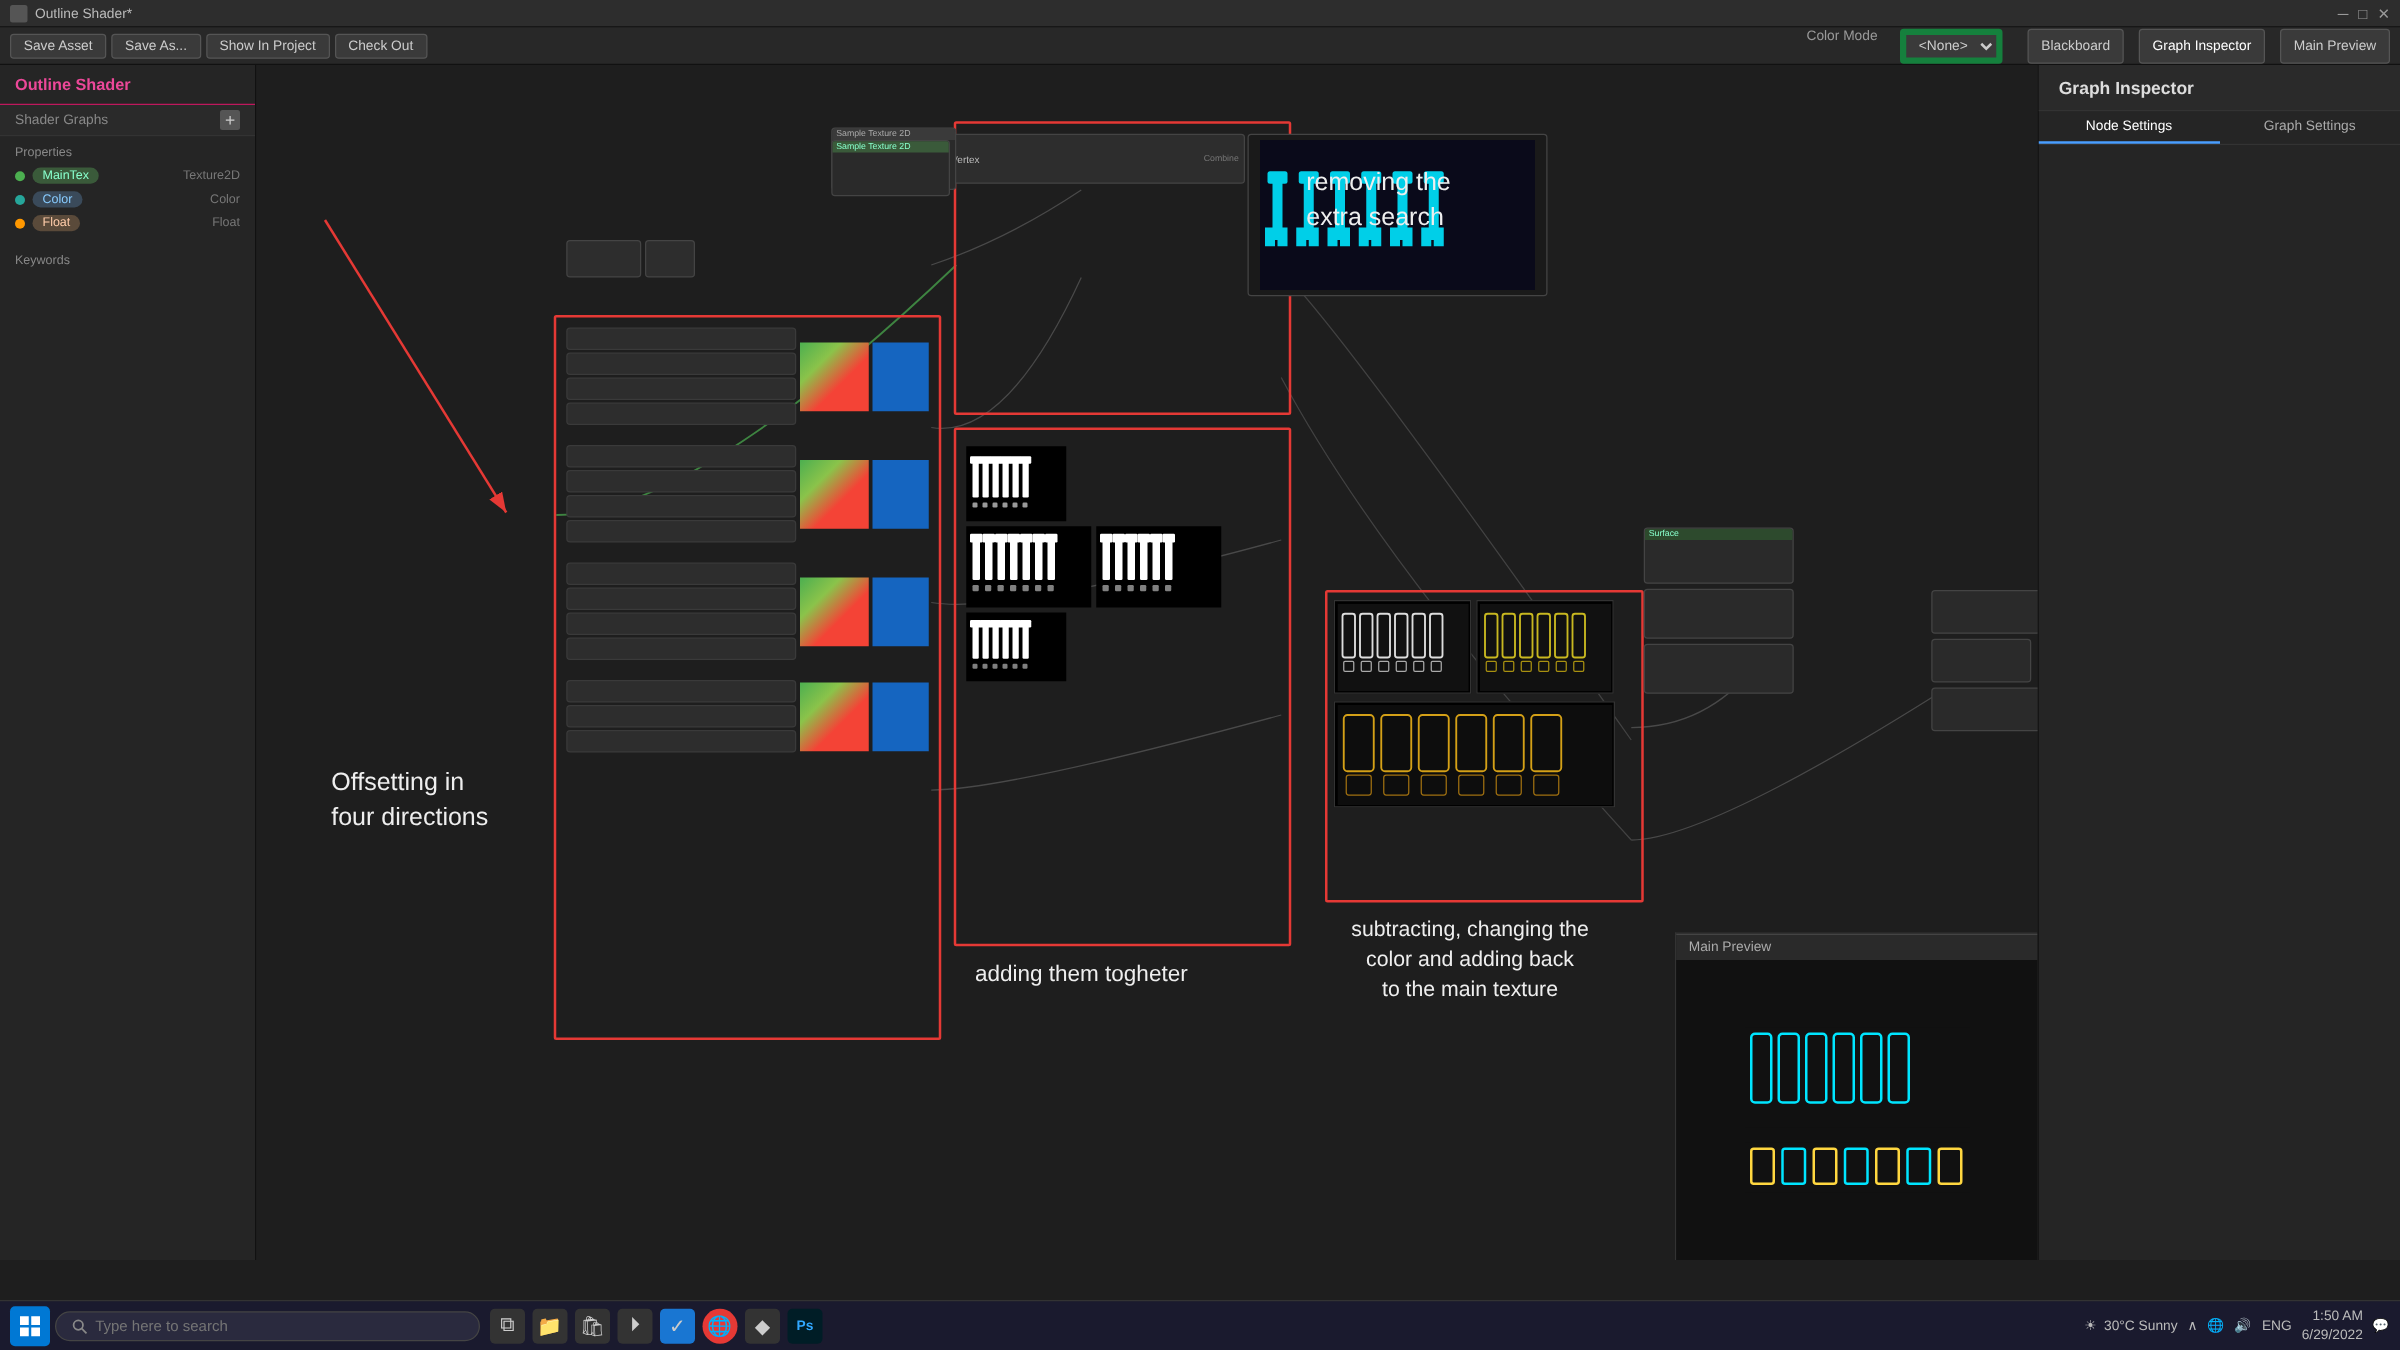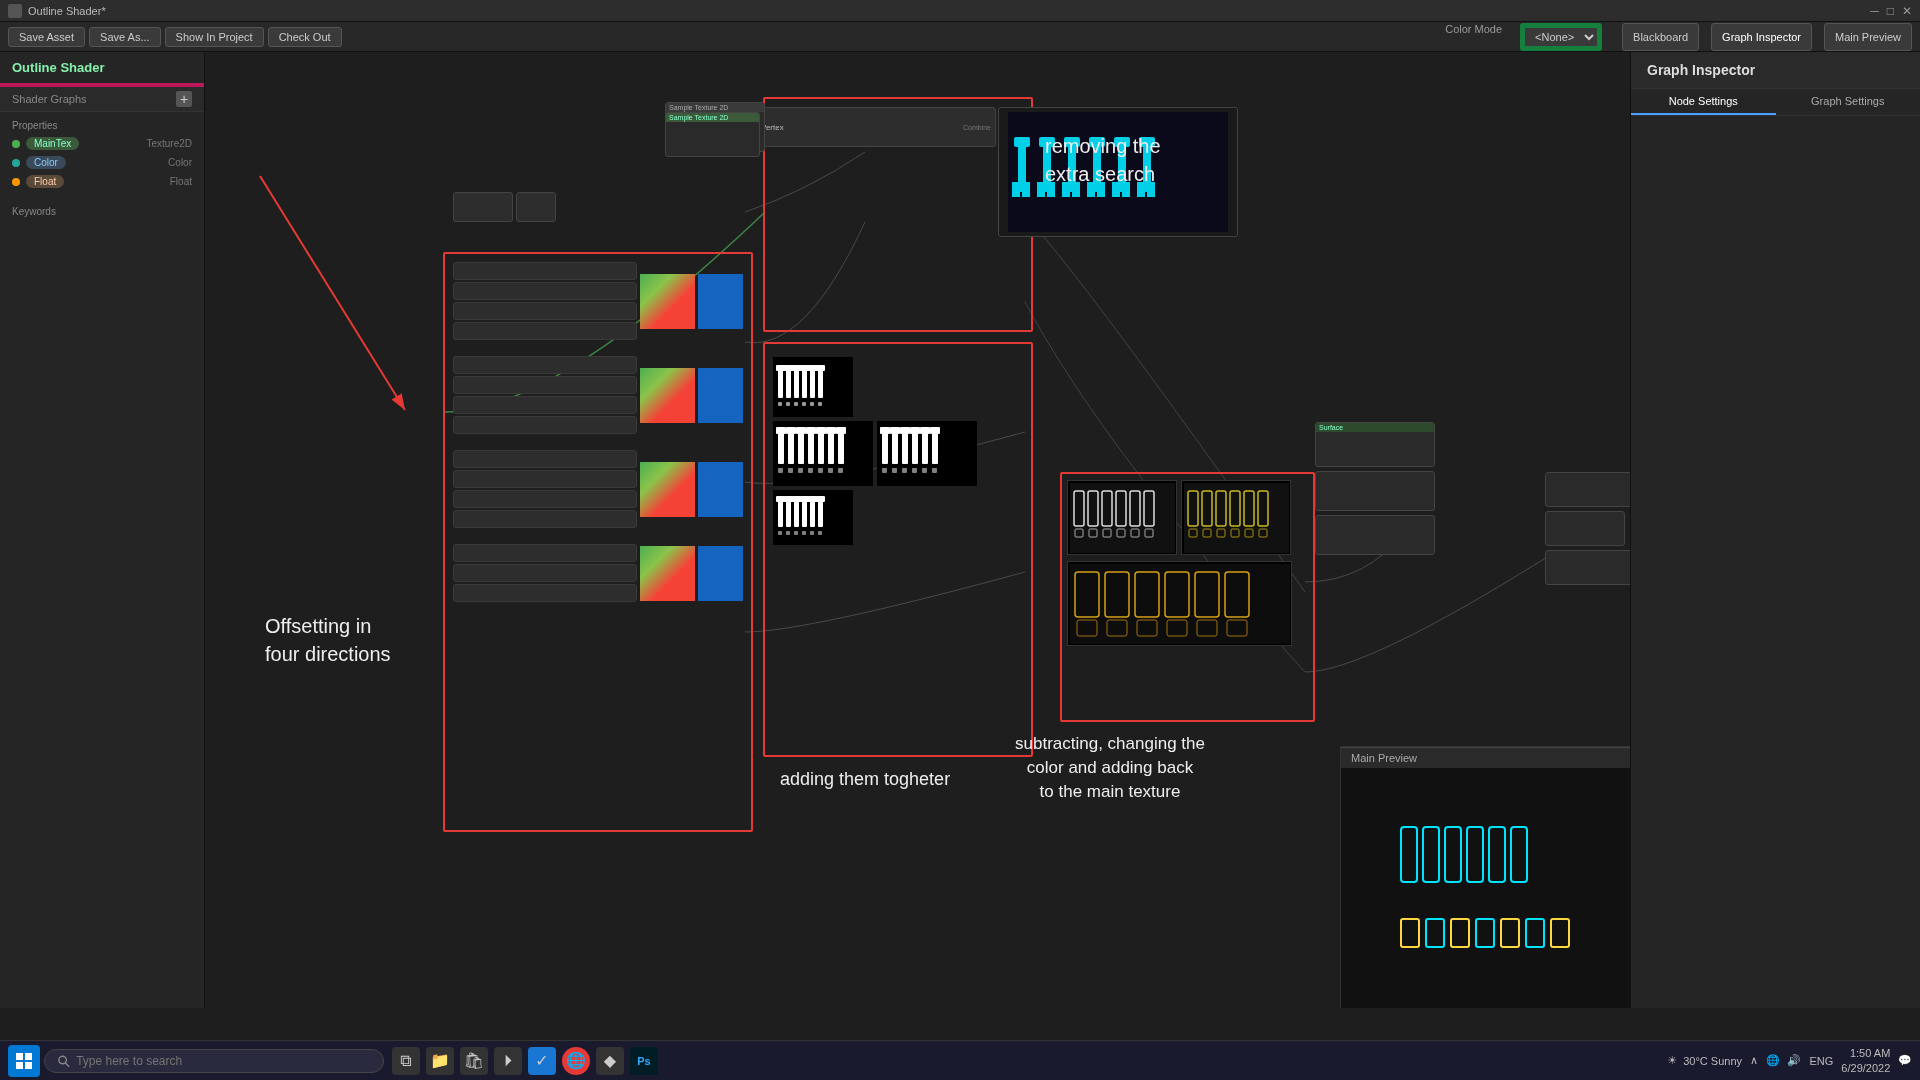--- a/index.html
+++ b/index.html
@@ -80,22 +80,22 @@
       width: 205px;
       background: #252525;
       border-right: 1px solid #111;
       display: flex;
       flex-direction: column;
     }
     #shader-title {
       padding: 8px 12px;
       font-size: 13px;
       font-weight: bold;
-      color: #86efac;
-      border-bottom: 4px solid #be185d;
+      color: #ec4899;
+      border-bottom: 1px solid #be185d;
     }
     .section-header {
       padding: 4px 12px;
       font-size: 11px;
       color: #888;
       background: #2a2a2a;
       border-bottom: 1px solid #333;
       display: flex;
       align-items: center;
       justify-content: space-between;
@@ -700,21 +700,21 @@
             <rect x="37" y="56" width="20" height="16" rx="2"></rect>
             <rect x="67" y="56" width="20" height="16" rx="2"></rect>
             <rect x="97" y="56" width="20" height="16" rx="2"></rect>
             <rect x="127" y="56" width="20" height="16" rx="2"></rect>
             <rect x="157" y="56" width="20" height="16" rx="2"></rect>
           </g>
         </svg>
       </div>
     </div>
 
-    <div class="annotation-text" style="left:810px; top:680px; font-size:17px; line-height:1.4; max-width:240px; text-align:center;">
+    <div class="annotation-text" style="left:876px; top:680px; font-size:17px; line-height:1.4; max-width:240px; text-align:center;">
       <span style="white-space:pre-line;">subtracting, changing the
 color and adding back
 to the main texture</span>
     </div>
 
     <div style="position:absolute; left:1110px; top:370px;">
       <div style="display:flex; flex-direction:column; gap:4px;">
         <div style="background:#2a2a2a; border:1px solid #444; border-radius:3px; width:120px; height:45px; font-size:7px; color:#aaa; padding:2px;">
           <div style="background:#2d4a2d; padding:1px 3px; font-size:7px; border-radius:2px 2px 0 0; margin:-2px -2px 2px -2px; color:#8fc;">Surface</div>
         </div>

